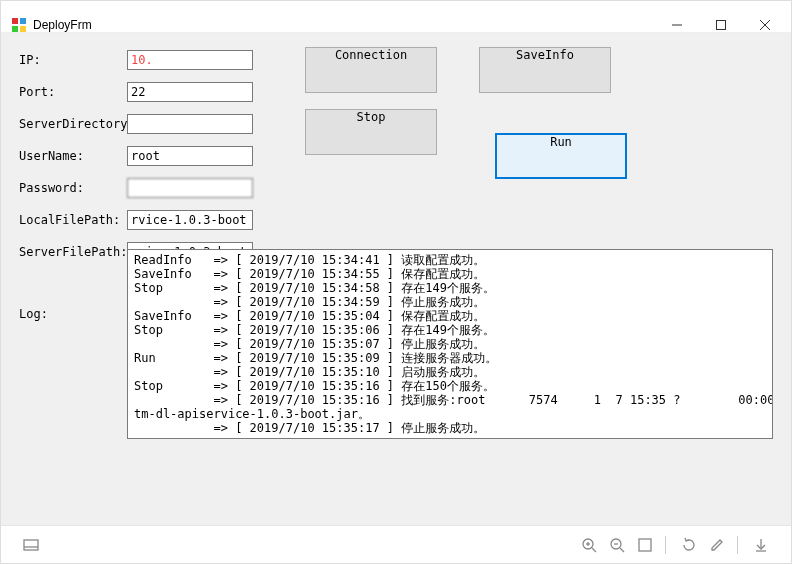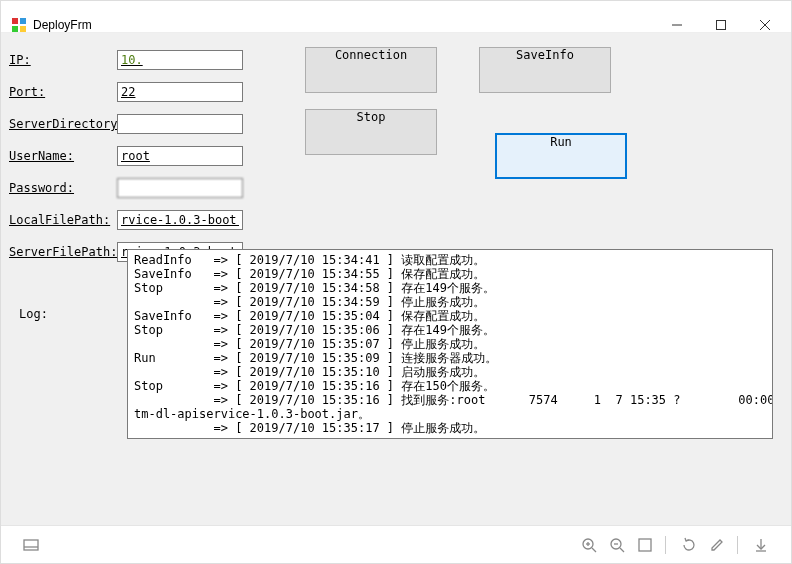--- a/index.html
+++ b/index.html
@@ -7,21 +7,21 @@
   body { width: 792px; height: 564px; background: #fff; border: 1px solid #ddd; position: relative; }
 
   
   .titlebar { height: 32px; display: flex; align-items: center; padding: 17px 4px 0 10px; border-bottom: 1px solid #eee; }
   .titlebar .app-icon { width: 16px; height: 16px; margin-right: 6px; display: inline-flex; }
   .titlebar .title { flex: 1; font-size: 12px; }
   .titlebar .win-btn { width: 44px; height: 30px; display: flex; align-items: center; justify-content: center; color: #333; }
   .titlebar .win-btn svg { width: 10px; height: 10px; stroke: #333; }
 
   
-  .client { position: absolute; top: 32px; left: 0; right: 0; bottom: 38px; background: #f0f0f0; padding: 14px 8px; text-decoration: underline; }
+  .client { position: absolute; top: 32px; left: 0; right: 0; bottom: 38px; background: #f0f0f0; padding: 14px 18px; }
 
   
   .form-row { display: flex; align-items: center; height: 26px; margin-bottom: 6px; }
   .lbl { width: 108px; font-family: "SimSun","NSimSun",monospace; font-size: 12px; }
   .tb { width: 126px; height: 20px; border: 1px solid #7a7a7a; background: #fff; padding: 0 3px; font-family: "SimSun","NSimSun",monospace; font-size: 12px; }
   .tb-blur { color: #888; filter: blur(1px); }
 
   
   .btn-wrap { position: absolute; top: 14px; left: 304px; right: 26px; display: flex; gap: 42px; }
   .btn { width: 132px; height: 46px; background: #e1e1e1; border: 1px solid #adadad; display: flex; align-items: flex-start; justify-content: center; font-family: "SimSun","NSimSun",monospace; font-size: 12px; cursor: default; }
@@ -68,21 +68,21 @@
         <line x1="0" y1="0" x2="10" y2="10"></line>
         <line x1="10" y1="0" x2="0" y2="10"></line>
       </svg>
     </div>
 </div>
 
 <div class="client">
 
   <div class="form-row">
     <span class="lbl">IP:</span>
-    <input class="tb" style="color: #4d7c0f;" value="10.">
+    <input class="tb" style="color: #ef4444;" value="10.">
   </div>
   <div class="form-row">
     <span class="lbl">Port:</span>
     <input class="tb" value="22" style="">
   </div>
   <div class="form-row">
     <span class="lbl">ServerDirectory:</span>
     <input class="tb" value="" style="">
   </div>
   <div class="form-row">

